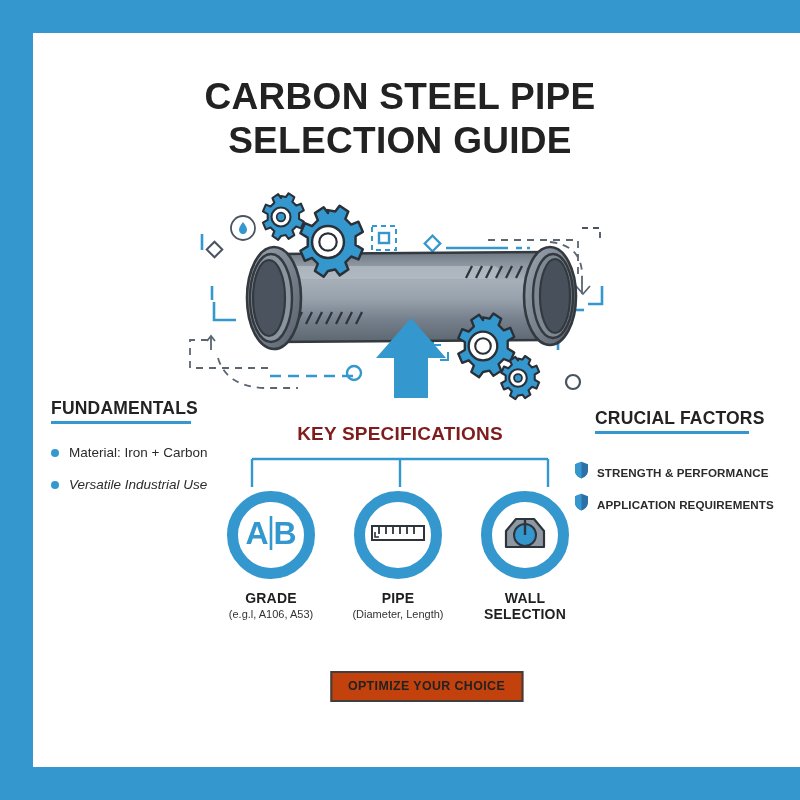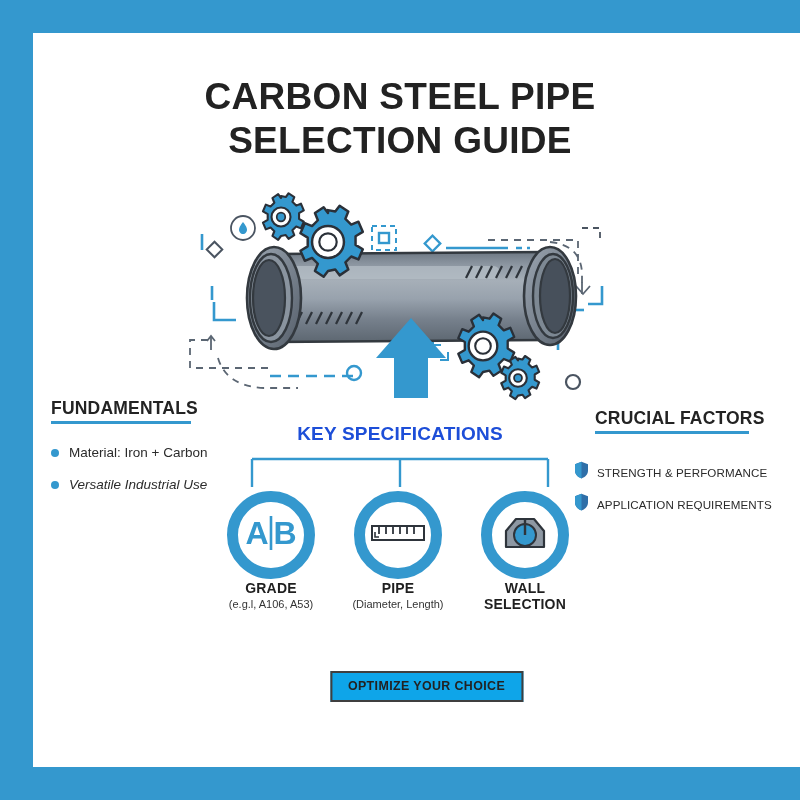--- a/index.html
+++ b/index.html
@@ -71,21 +71,21 @@
   #crucial-rule  { left: 562px; top: 398px; width: 154px; }
 
   #keyspec-head {
     position: absolute;
     left: 167px;
     top: 390px;
     width: 400px;
     text-align: center;
     font-weight: bold;
     font-size: 19px;
-    color: #1d4ed8;
+    color: #7f1d1d;
     letter-spacing: 0.2px;
   }
 
   
   .bullet-row {
     position: absolute;
     left: 18px;
     display: flex;
     align-items: center;
     gap: 10px;
@@ -108,21 +108,21 @@
   
   .factor-row {
     position: absolute;
     left: 541px;
     display: flex;
     align-items: center;
     gap: 8px;
   }
   .factor-text {
     font-size: 11.6px;
-    font-weight: normal;
+    font-weight: bold;
     color: #2b2b2b;
     white-space: nowrap;
     letter-spacing: 0.1px;
   }
   #factor-0 { top: 428px; }
   #factor-1 { top: 460px; }
 
   
   .bracket { position: absolute; left: 167px; top: 420px; width: 400px; height: 40px; }
 
@@ -142,21 +142,21 @@
     margin: 0 auto;
     border-radius: 50%;
     background: #ffffff;
     border: 11px solid #3498ce;
     box-sizing: border-box;
     display: flex;
     align-items: center;
     justify-content: center;
   }
   .spec-label {
-    margin-top: 1px;
+    margin-top: 11px;
     font-size: 14px;
     font-weight: bold;
     color: #1f1f1f;
     line-height: 1.15;
     letter-spacing: 0.2px;
   }
   .spec-sub {
     margin-top: 2px;
     font-size: 11px;
     color: #333333;
@@ -165,21 +165,21 @@
   }
 
   
   #footer-badge {
     position: absolute;
     left: 50%;
     transform: translateX(-50%);
     top: 638px;
     padding: 6px 16px 7px;
     border: 2px solid #3f3f3f;
-    background: #0ea5e9;
+    background: #c2410c;
     font-size: 12.4px;
     font-weight: bold;
     color: #222222;
     letter-spacing: 0.4px;
     white-space: nowrap;
   }
 </style>
 </head>
 <body>
 

